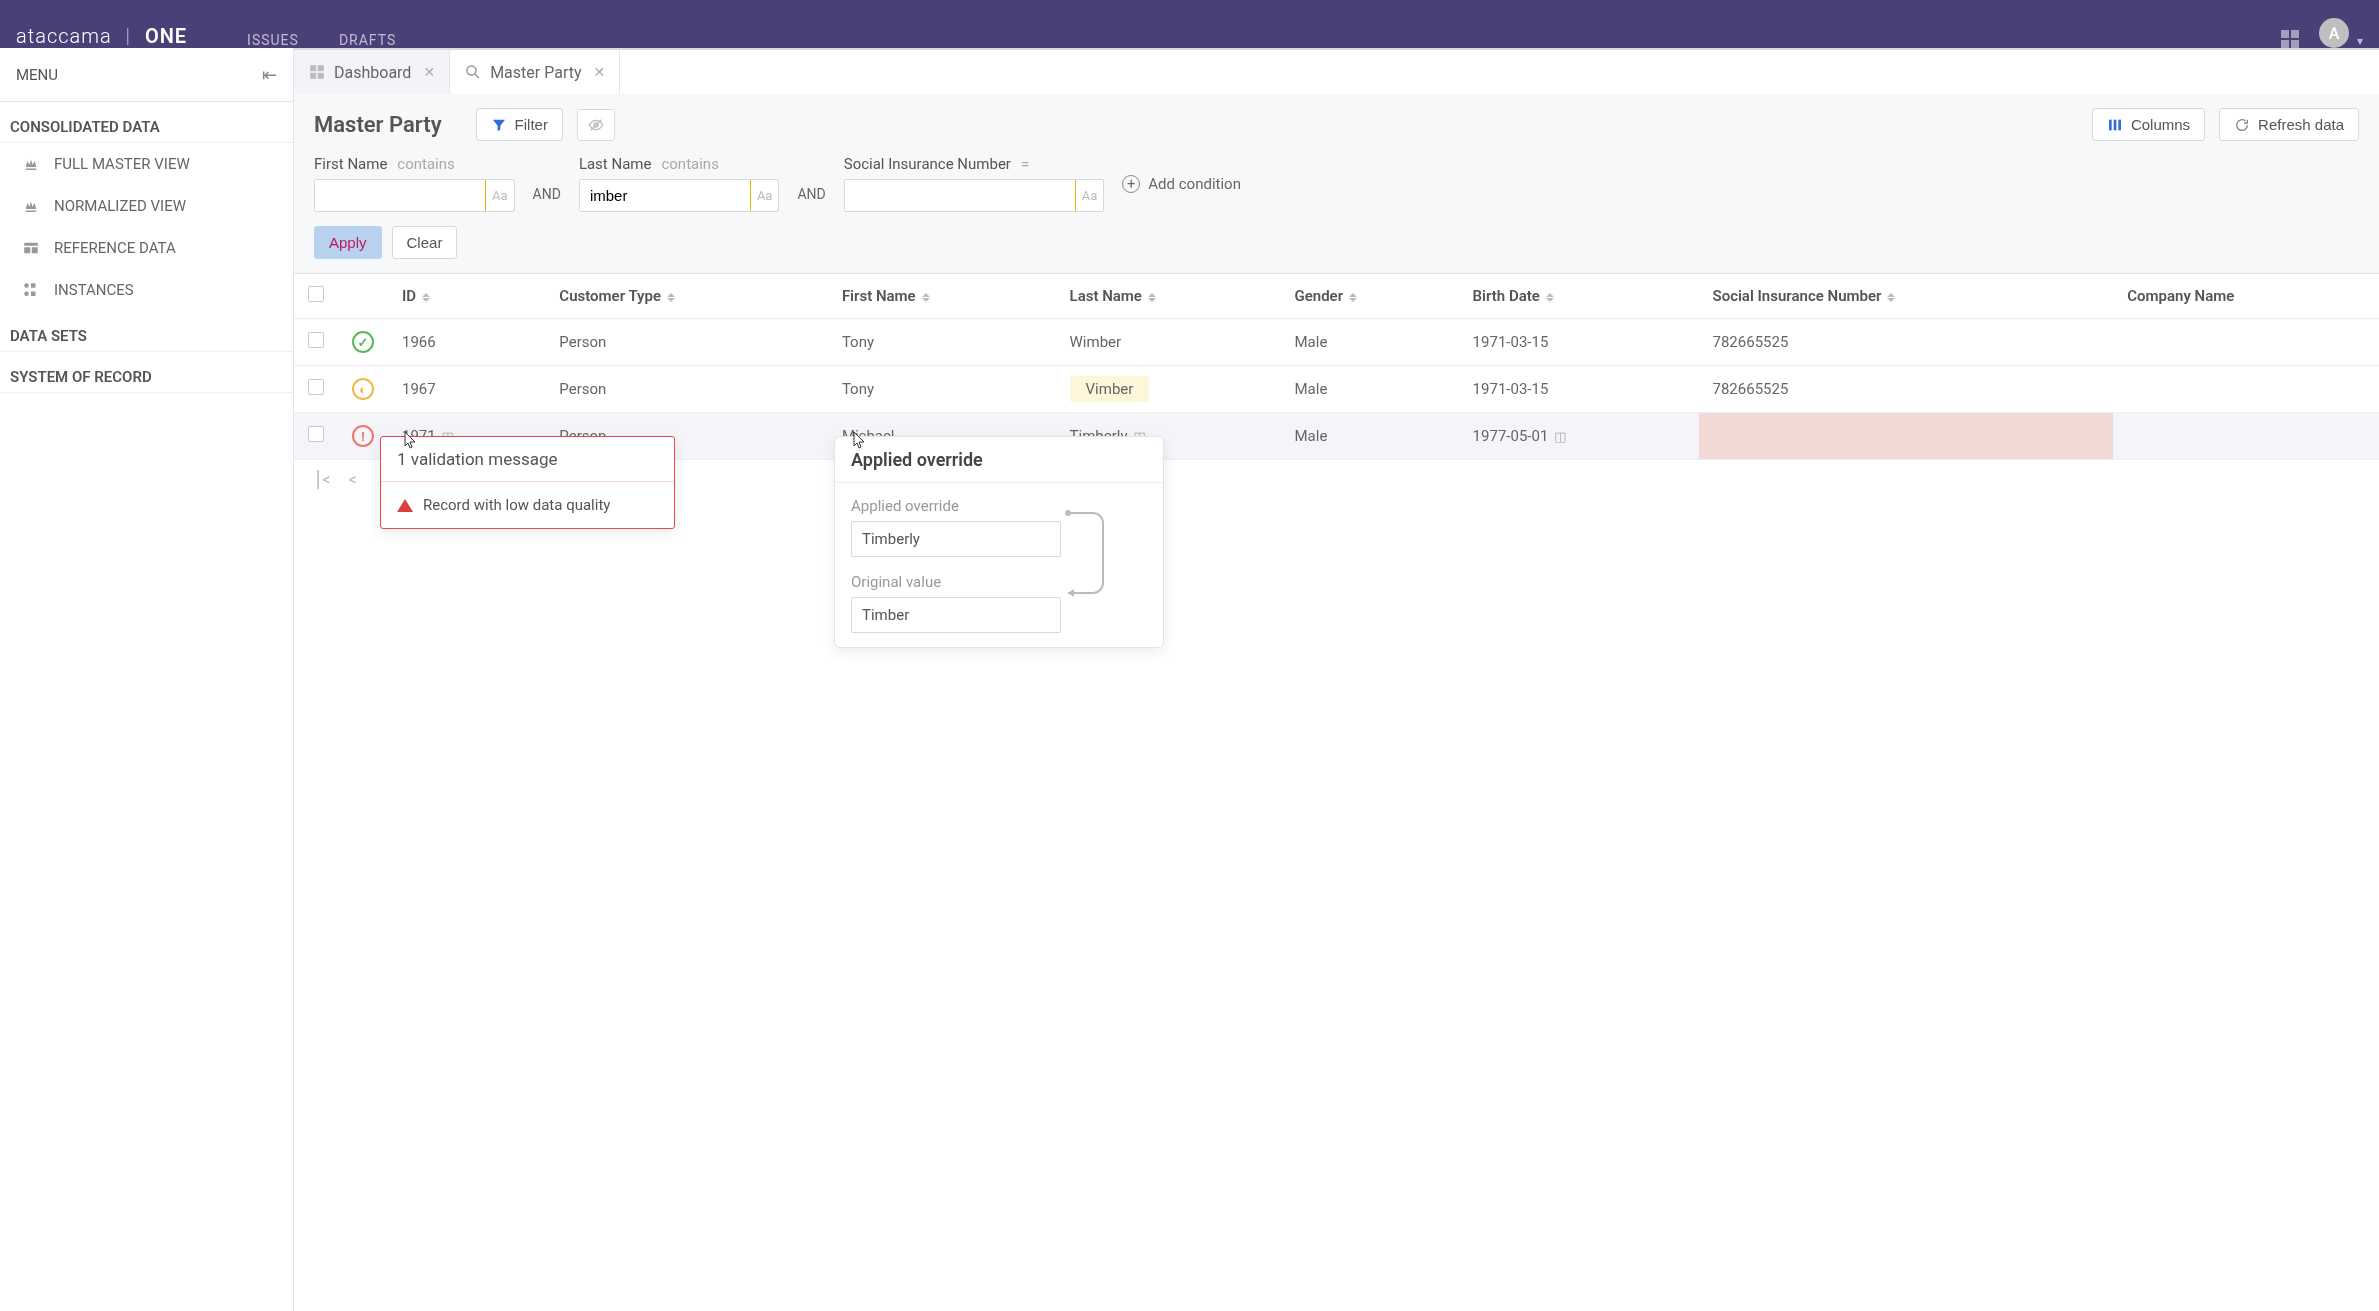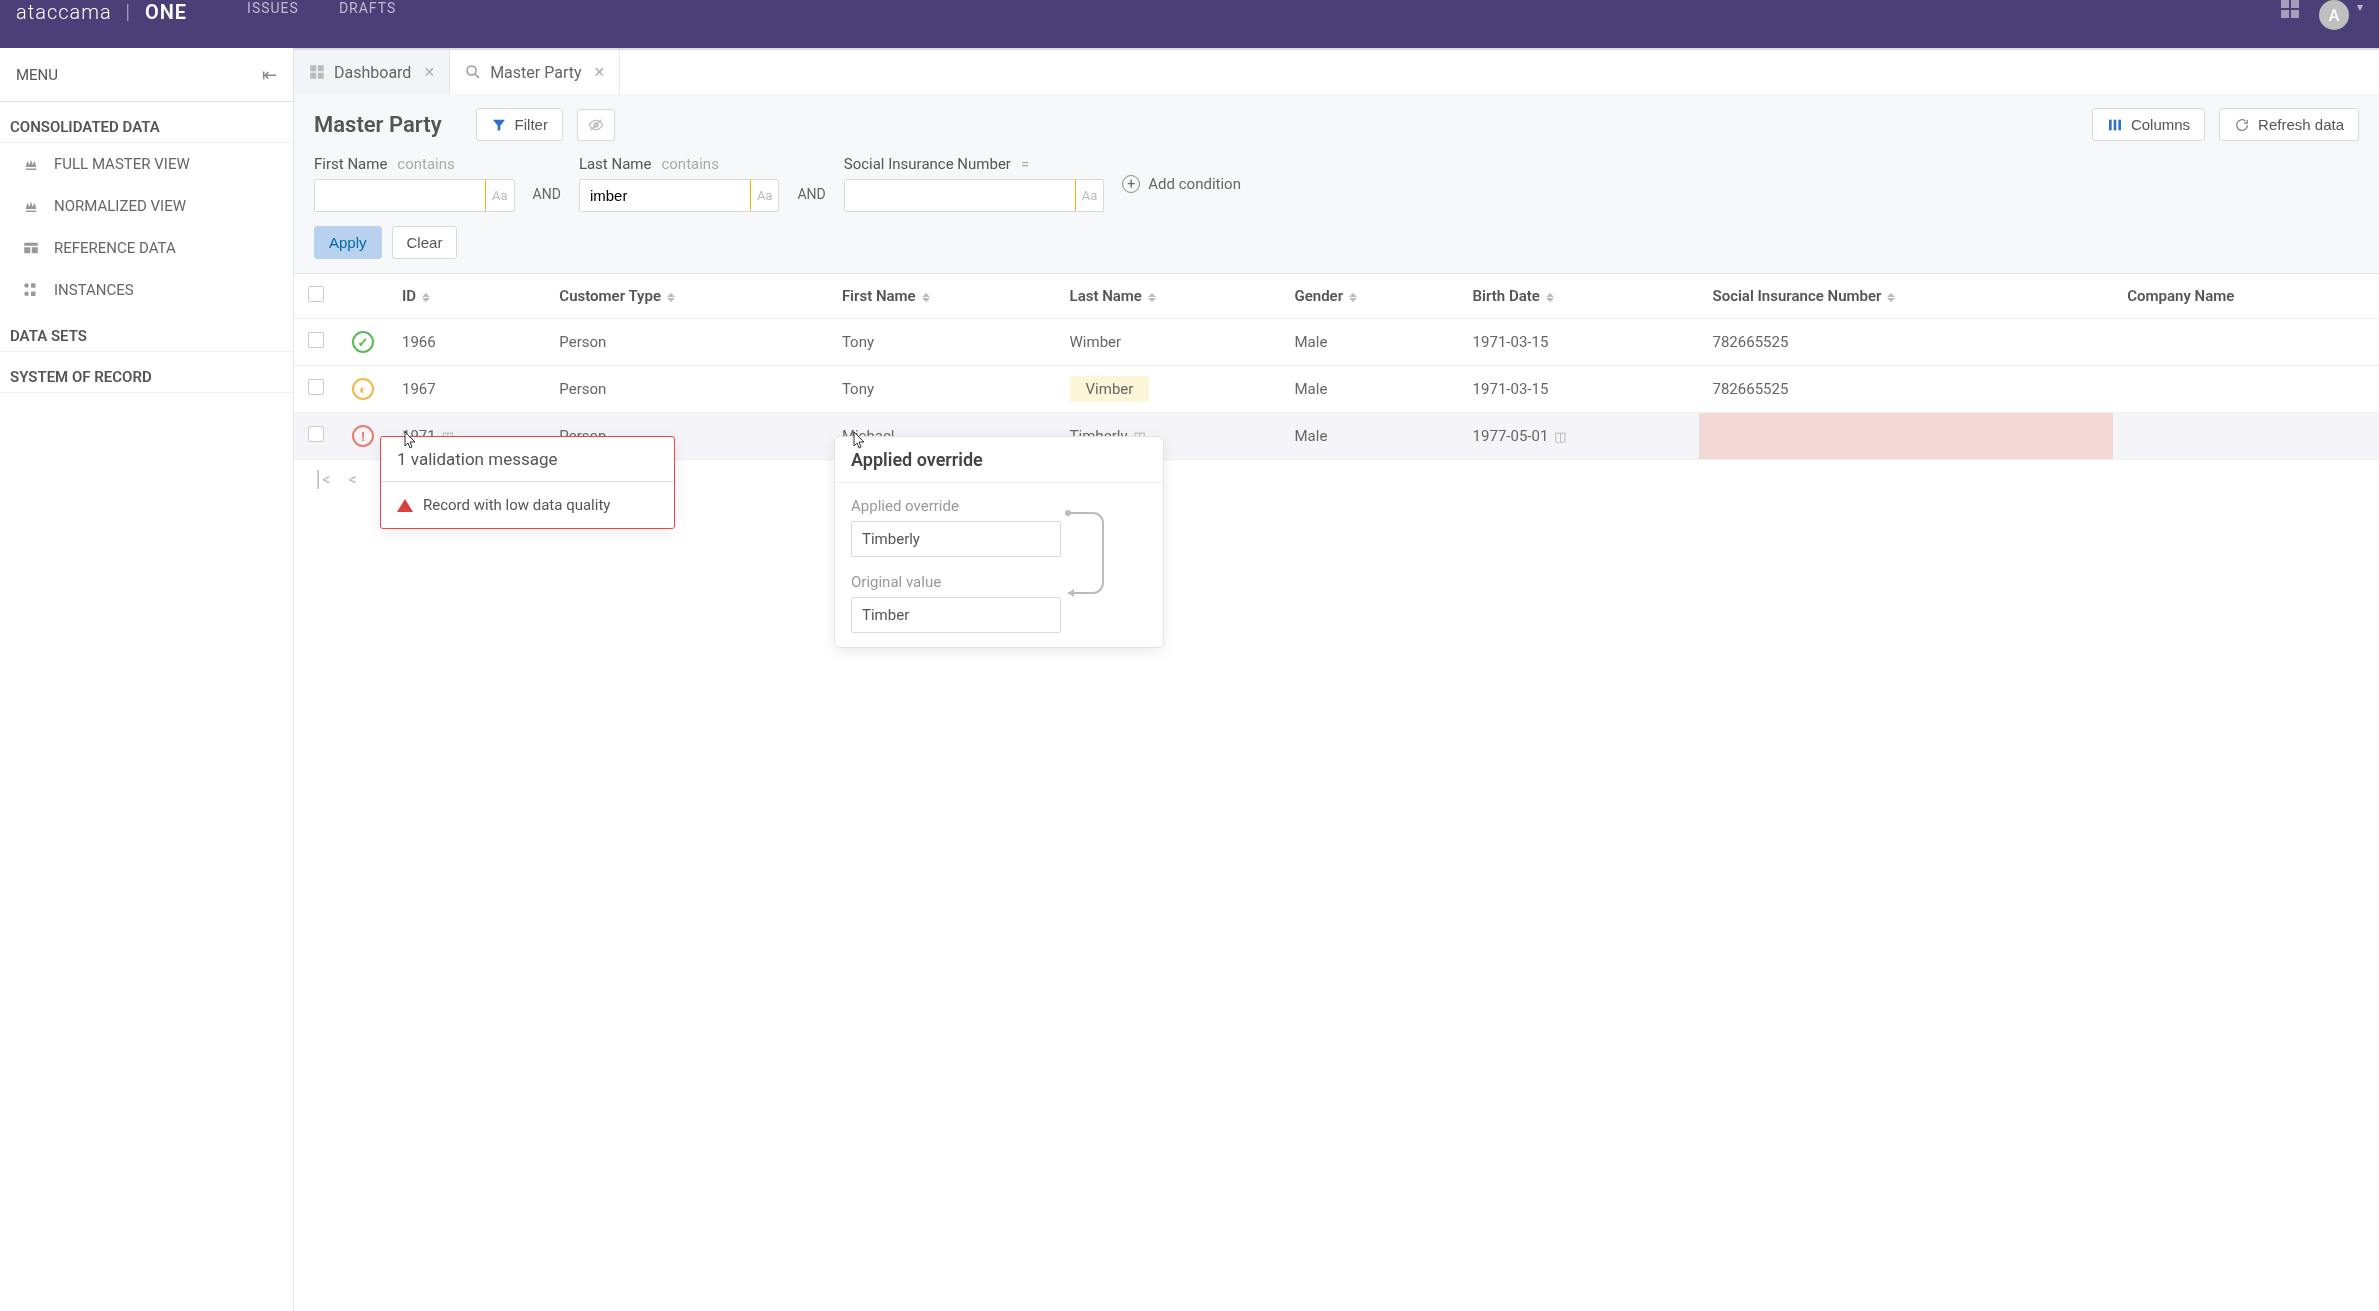--- a/index.html
+++ b/index.html
@@ -1,19 +1,19 @@
 <!DOCTYPE html>
 <html><head>
 <meta charset="utf-8">
 <style>
 * { box-sizing: border-box; margin: 0; padding: 0; }
 body { font-family: -apple-system, BlinkMacSystemFont, "Segoe UI", Roboto, sans-serif; font-size: 14px; color: #555; background: #f7f8fa; }
 
 
-.topbar { background: #4a3f77; height: 48px; display: flex; align-items: flex-start; padding: 0 16px; color: #fff; }
+.topbar { background: #4a3f77; height: 48px; display: flex; align-items: flex-end; padding: 0 16px; color: #fff; }
 .topbar .logo { font-size: 20px; letter-spacing: 1px; font-weight: 300; }
 .topbar .logo b { font-weight: 600; }
 .topbar .nav { margin-left: 60px; display: flex; gap: 40px; }
 .topbar .nav-item { color: #c0b9d2; font-size: 14px; letter-spacing: 1px; cursor: pointer; }
 .topbar .spacer { flex: 1; }
 .topbar .grid-icon { width: 18px; height: 18px; margin-right: 20px; display: grid; grid-template-columns: 1fr 1fr; grid-template-rows: 1fr 1fr; gap: 2px; cursor: pointer; }
 .topbar .grid-icon span { background: #a49ebc; }
 .topbar .avatar { width: 30px; height: 30px; border-radius: 50%; background: #bfbfbf; color: #fff; display: flex; align-items: center; justify-content: center; font-size: 16px; font-weight: 500; }
 .topbar .chevron { margin-left: 8px; color: #c0b9d2; font-size: 12px; }
 
@@ -55,21 +55,21 @@
 .filter-field .label-row { display: flex; gap: 10px; font-size: 15px; }
 .filter-field .label-row .field-label { color: #555; }
 .filter-field .label-row .op { color: #aaa; }
 .filter-field .input-wrap { display: flex; border: 1px solid #d7d9dd; background: #fff; border-radius: 2px; }
 .filter-field input { border: none; padding: 7px 10px; font-size: 15px; width: 170px; outline: none; }
 .filter-field .aa { border-left: 1px solid #eab308; padding: 6px 6px; color: #bbb; font-size: 13px; display: flex; align-items: center; }
 .and { color: #666; font-size: 14px; align-self: flex-end; padding-bottom: 10px; }
 .add-cond { display: flex; align-items: center; gap: 8px; color: #666; font-size: 15px; cursor: pointer; }
 .add-cond .plus { width: 18px; height: 18px; border: 1.5px solid #888; border-radius: 50%; display: flex; align-items: center; justify-content: center; font-size: 14px; line-height: 1; }
 .filter-actions { margin-top: 14px; display: flex; gap: 10px; }
-.btn.apply { background: #b7d1ef; border-color: #b7d1ef; color: #0369a1; }
+.btn.apply { background: #b7d1ef; border-color: #b7d1ef; color: #be185d; }
 .btn.clear { background: #fff; }
 
 
 .table-wrap { flex: 1; overflow: auto; background: #fff; border-top: 1px solid #e1e3e6; position: relative; }
 table { border-collapse: collapse; width: 100%; min-width: 1200px; }
 th, td { text-align: left; padding: 12px 14px; font-size: 15px; color: #666; border-bottom: 1px solid #eceef1; white-space: nowrap; }
 th { font-weight: 600; color: #555; position: relative; }
 .sort-arrows { display: inline-flex; flex-direction: column; margin-left: 6px; vertical-align: middle; gap: 1px; }
 .sort-arrows span { width: 0; height: 0; border-left: 4px solid transparent; border-right: 4px solid transparent; }
 .sort-arrows .up { border-bottom: 4px solid #bbb; }

